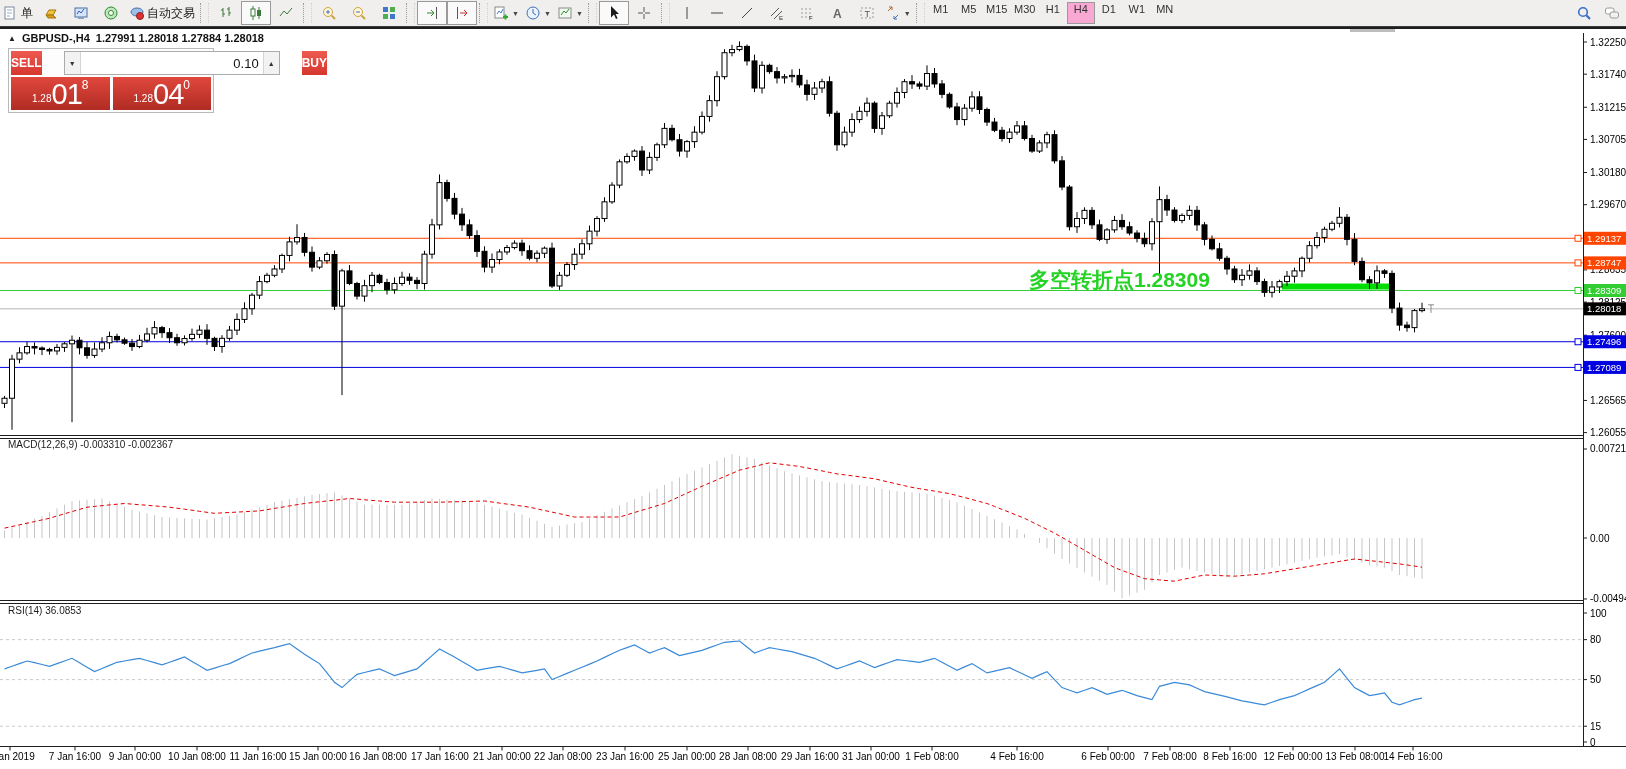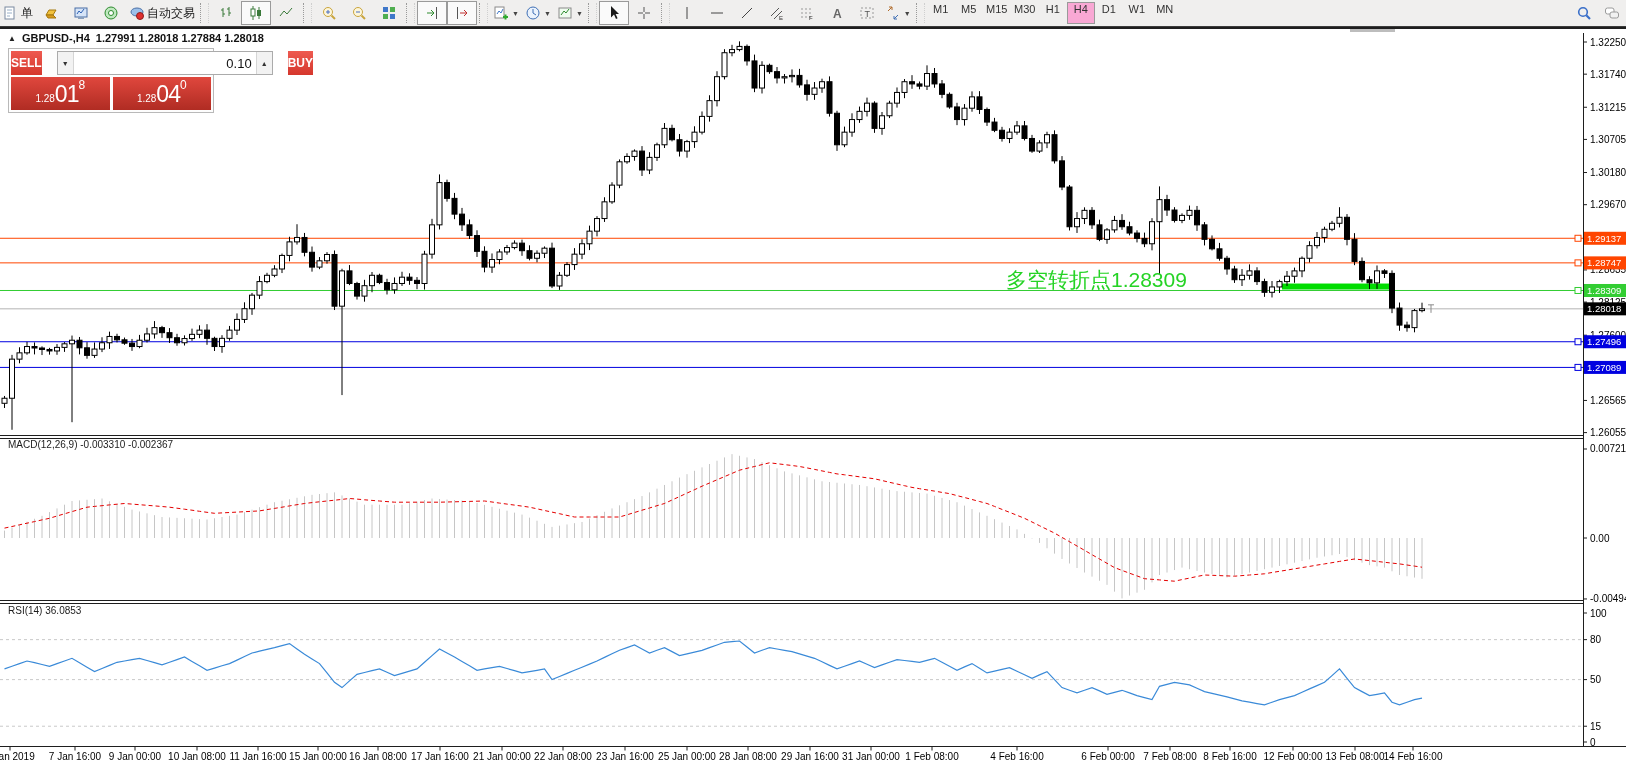--- a/index.html
+++ b/index.html
@@ -29,40 +29,40 @@
 
   #hscroll-thumb{position:absolute;left:1350px;top:0px;width:45px;height:3px;background:#bdbdbd;}
 
   #symtitle{position:absolute;left:8px;top:3px;font-size:11px;font-weight:700;color:#111;
     display:flex;align-items:center;gap:6px;z-index:5;}
   #symtitle .tri{font-size:8px;color:#222;}
 
   
   #ocp{position:absolute;left:8px;top:19px;width:206px;z-index:6;background:#fdfdfd;
     border:1px solid #b9b9b9;padding:2px;box-sizing:border-box;}
-  .ocp-row1{display:flex;height:24px;gap:12px;}
+  .ocp-row1{display:flex;height:24px;gap:1px;}
   .ocp-btn{width:47px;background:linear-gradient(#ee5a50,#d5372d);color:#fff;font-size:12px;
     font-weight:700;display:flex;align-items:center;justify-content:center;}
-  .ocp-step{flex:1;display:flex;border:1px solid #ababab;background:#fff;margin:0 3px;}
+  .ocp-step{flex:1;display:flex;border:1px solid #ababab;background:#fff;margin:0 21px;}
   .ocp-arr{width:15px;display:flex;align-items:center;justify-content:center;font-size:7px;
     color:#333;background:#f2f2f2;border-left:1px solid #d5d5d5;border-right:1px solid #d5d5d5;}
   .ocp-step input{flex:1;border:0;outline:0;text-align:right;font-size:13px;padding-right:4px;
     font-family:"Liberation Sans",sans-serif;color:#111;min-width:10px;}
   .ocp-row2{display:flex;gap:3px;margin-top:2px;height:33px;}
   .ocp-price{flex:1;background:linear-gradient(#e0473d,#b02c23);color:#fff;display:flex;
     align-items:flex-end;justify-content:center;padding-bottom:1px;}
   .p-pre{font-size:10px;line-height:20px;}
-  .p-big{font-size:23px;line-height:29px;font-weight:400;letter-spacing:-1px;}
+  .p-big{font-size:29px;line-height:29px;font-weight:400;letter-spacing:-1px;}
   .p-sup{font-size:12px;line-height:12px;align-self:flex-start;margin-top:2px;}
 
   .pane-label{position:absolute;font-size:10px;color:#1c1c1c;z-index:5;white-space:nowrap;}
   #macd-label{left:8px;top:410px;}
   #rsi-label{left:8px;top:576px;text-align:center;}
 
-  #annotation{position:absolute;left:1006px;top:237px;font-size:21px;font-weight:400;
+  #annotation{position:absolute;left:1029px;top:237px;font-size:21px;font-weight:700;
     color:#25d325;z-index:5;white-space:nowrap;letter-spacing:0px;}
 </style>
 </head>
 <body>
 
 <div id="stage">
 
   <div id="toolbar">
       <div class="tbtn">
         <svg width="16" height="16" viewBox="0 0 16 16">

